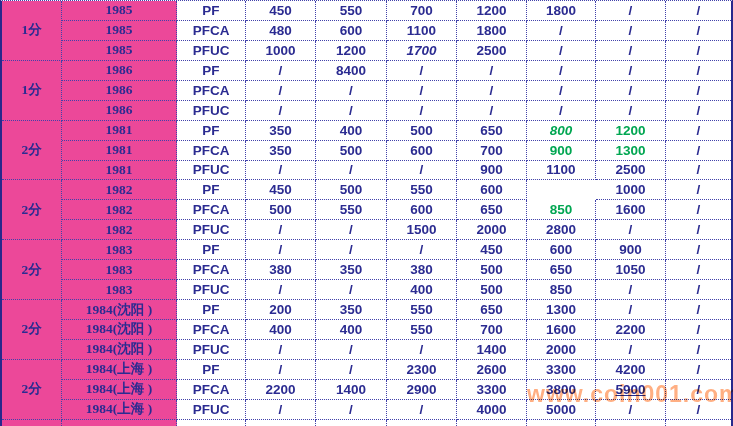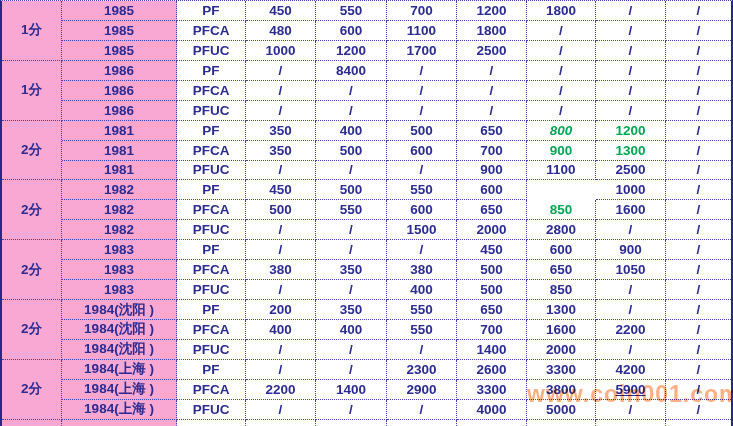--- a/index.html
+++ b/index.html
@@ -17,21 +17,21 @@
     border-top:1px dotted #4242aa;
   }
   .cell {
     box-sizing:border-box;
     border-right:1px dotted #4242aa;
     border-bottom:1px dotted #4242aa;
     display:flex; align-items:center; justify-content:center;
     font-weight:bold; font-size:13.5px; color:#2b2b91;
     white-space:nowrap; overflow:hidden;
   }
-  .lav { background:#f9a8d4; }
+  .lav { background:#ec4899;font-family:Liberation Serif, serif; }
   .green { color:#00a651; }
   .nob { border-bottom:none; }
   .nor { border-right:none; }
   .wm {
     position:absolute; left:527px; top:381px;
     font-size:23px; font-weight:bold; letter-spacing:1px;
     color:#ffa878; opacity:0.92; mix-blend-mode:multiply;
     pointer-events:none;
   }
 </style>
@@ -56,21 +56,21 @@
       <div class="cell" style="grid-area: 2 / 5;">600</div>
       <div class="cell" style="grid-area: 2 / 6;">1100</div>
       <div class="cell" style="grid-area: 2 / 7;">1800</div>
       <div class="cell" style="grid-area: 2 / 8;">/</div>
       <div class="cell" style="grid-area: 2 / 9;">/</div>
       <div class="cell nor" style="grid-area: 2 / 10;">/</div>
       <div class="cell lav" style="grid-area: 3 / 2;">1985</div>
       <div class="cell" style="grid-area: 3 / 3;">PFUC</div>
       <div class="cell" style="grid-area: 3 / 4;">1000</div>
       <div class="cell" style="grid-area: 3 / 5;">1200</div>
-      <div class="cell" style="grid-area: 3 / 6;">1700</div>
+      <div class="cell" style="grid-area: 3 / 6; font-style: italic;">1700</div>
       <div class="cell" style="grid-area: 3 / 7;">2500</div>
       <div class="cell" style="grid-area: 3 / 8;">/</div>
       <div class="cell" style="grid-area: 3 / 9;">/</div>
       <div class="cell nor" style="grid-area: 3 / 10;">/</div>
       <div class="cell lav" style="grid-area: 4 / 1 / span 3;">1分</div>
       <div class="cell lav" style="grid-area: 4 / 2;">1986</div>
       <div class="cell" style="grid-area: 4 / 3;">PF</div>
       <div class="cell" style="grid-area: 4 / 4;">/</div>
       <div class="cell" style="grid-area: 4 / 5; text-align: right;">8400</div>
       <div class="cell" style="grid-area: 4 / 6;">/</div>

